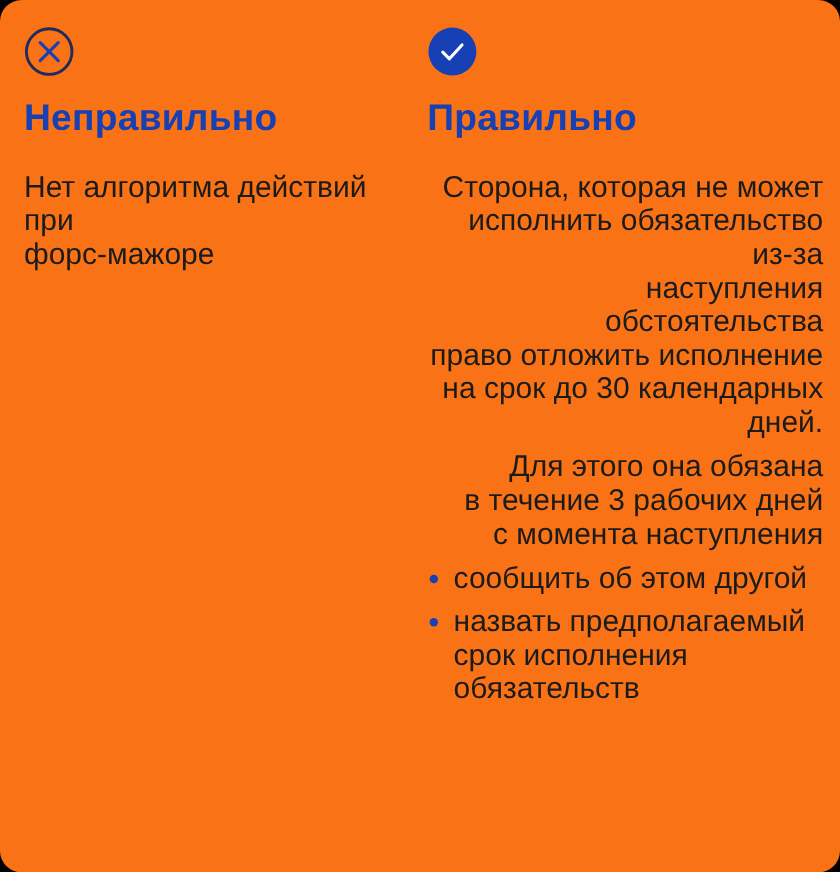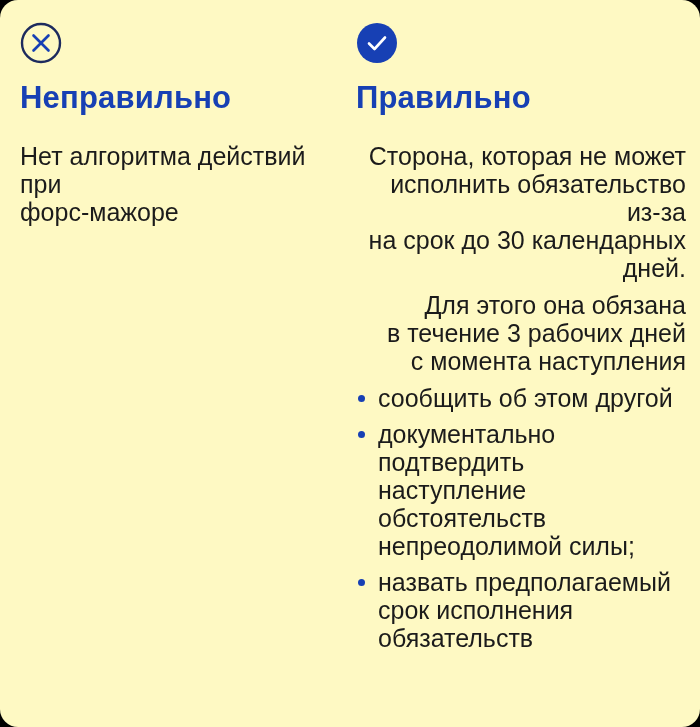--- a/index.html
+++ b/index.html
@@ -1,19 +1,19 @@
 <!DOCTYPE html>
 <html><head>
 <meta charset="utf-8">
 <style>
   html, body { margin: 0; padding: 0; background: #000; }
   body { width: 700px; height: 727px; overflow: hidden; }
   .card {
     position: absolute; left: 0; top: 0; width: 700px; height: 727px;
-    background: #fef9c3; border-radius: 18px; overflow: hidden;
+    background: #f97316; border-radius: 18px; overflow: hidden;
     font-family: "Liberation Sans", "DejaVu Sans", sans-serif;
     color: #1b1b1b;
   }
   .col { position: absolute; top: 0; }
   .col-left { left: 20px; width: 310px; }
   .col-right { left: 356px; width: 330px; }
   .icon { position: absolute; top: 22px; left: 0; width: 42px; height: 42px; }
   .heading {
     position: absolute; top: 80px; left: 0;
     font-size: 31px; font-weight: bold; color: #1740b4; letter-spacing: 0.2px;
@@ -57,41 +57,37 @@
       <svg width="42" height="42" viewBox="0 0 42 42">
         <circle cx="21" cy="21" r="20" fill="#1740b4"></circle>
         <polyline points="13,21.5 18.5,27 29,15.5" fill="none" stroke="#ffffff" stroke-width="2.6" stroke-linecap="round" stroke-linejoin="round"></polyline>
       </svg>
     </div>
     <div class="heading">Правильно</div>
     <div class="body-text">
       <p class="para">
         <span class="line">Сторона, которая не может</span>
         <span class="line">исполнить обязательство из-за</span>
+        <span class="line">наступления обстоятельства</span>
+        <span class="line">право отложить исполнение</span>
         <span class="line">на срок до 30 календарных</span>
         <span class="line">дней.</span>
       </p>
       <p class="para">
         <span class="line">Для этого она обязана</span>
         <span class="line">в течение 3 рабочих дней</span>
         <span class="line">с момента наступления</span>
       </p>
       <ul class="bullets">
         <li>
           <span class="bullet-dot"></span>
           <span class="line">сообщить об этом другой</span>
         </li>
         <li>
           <span class="bullet-dot"></span>
-          <span class="line">документально подтвердить</span>
-          <span class="line">наступление обстоятельств</span>
-          <span class="line">непреодолимой силы;</span>
-        </li>
-        <li>
-          <span class="bullet-dot"></span>
           <span class="line">назвать предполагаемый</span>
           <span class="line">срок исполнения</span>
           <span class="line">обязательств</span>
         </li>
       </ul>
     </div>
   </div>
 </div>
 
 </body></html>

